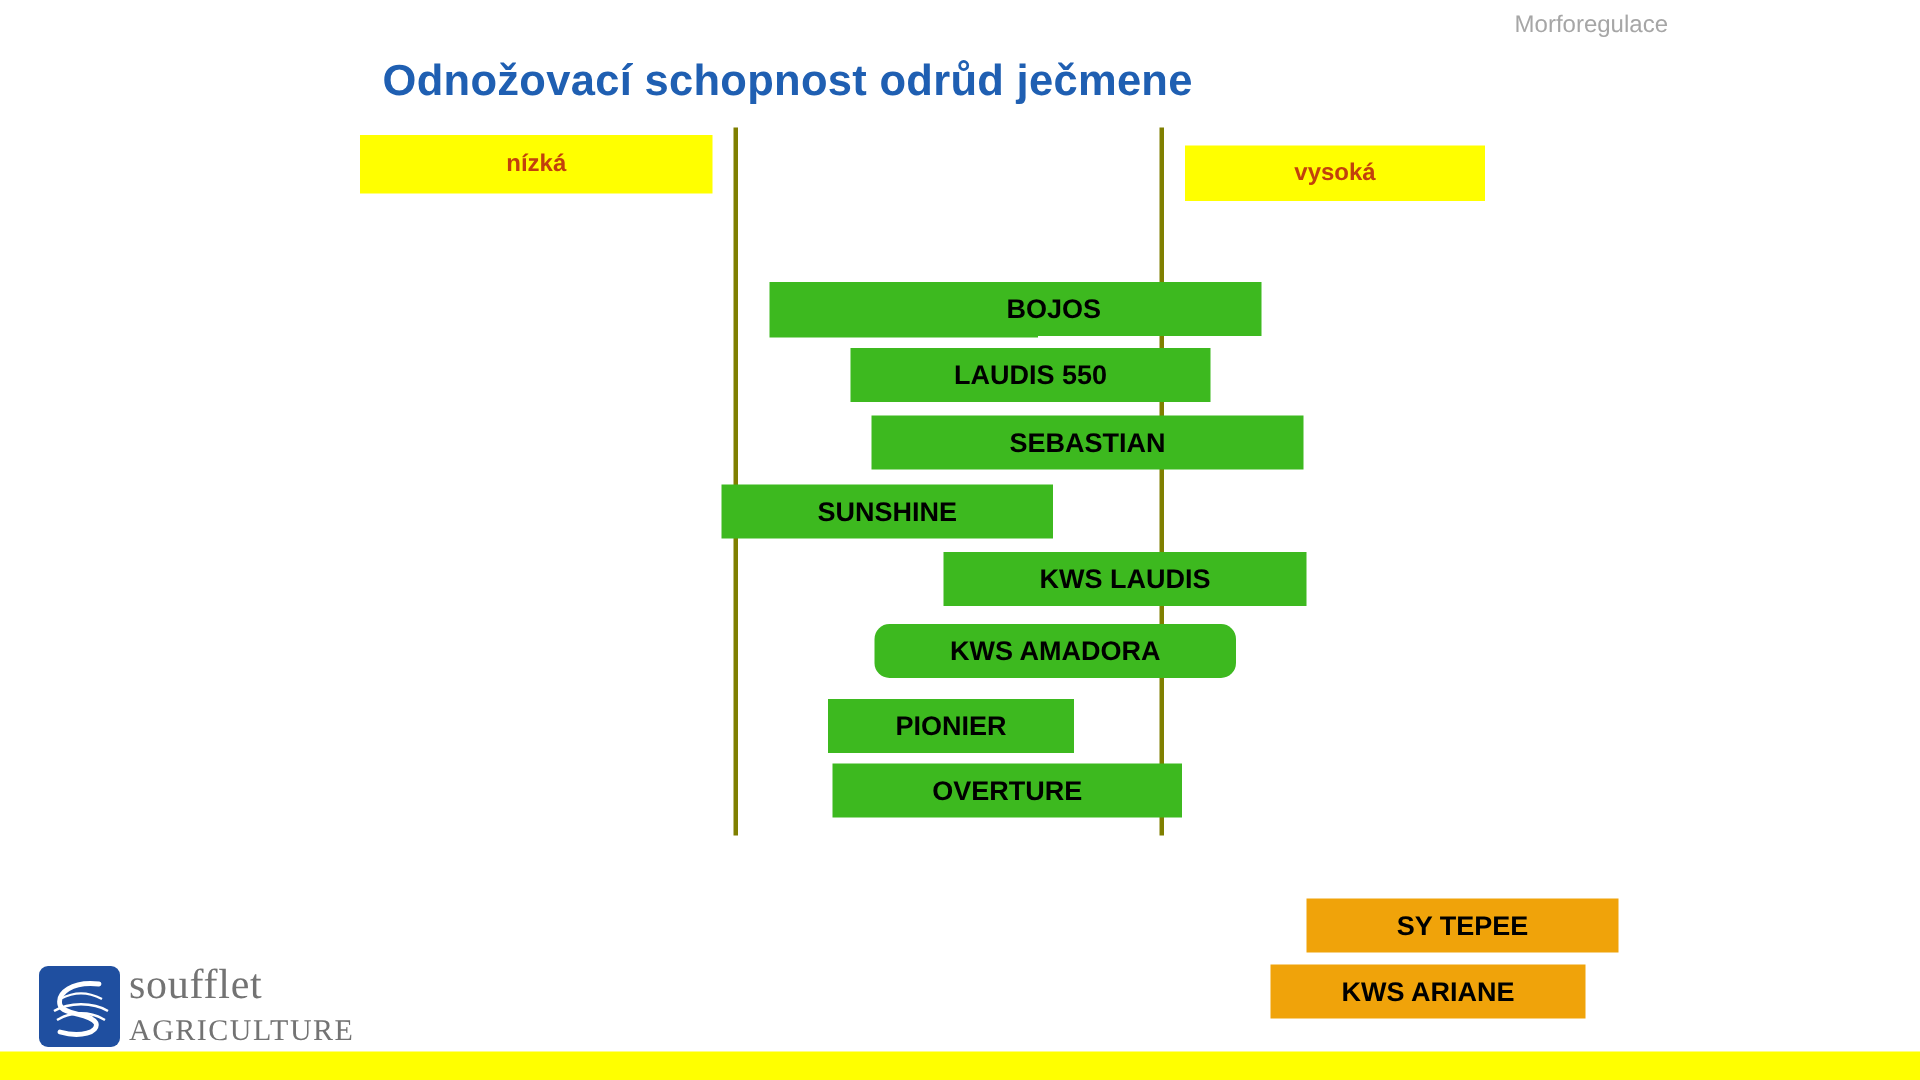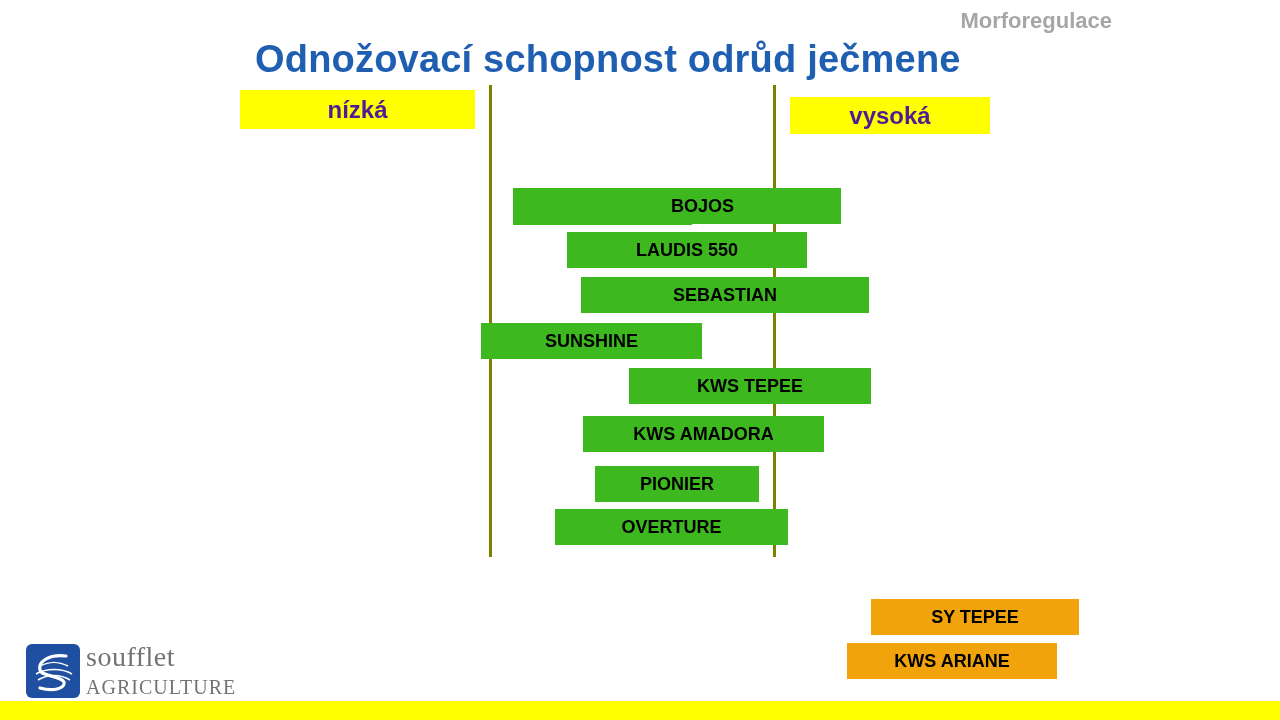--- a/index.html
+++ b/index.html
@@ -13,49 +13,49 @@
     width: 1280px;
     height: 720px;
     background: #ffffff;
     overflow: hidden;
     margin: 0 auto;
   }
   .corner-label {
     position: absolute;
     top: 8px;
     right: 168px;
-    font-size: 22px;
-    font-weight: bold;
+    font-size: 16px;
+    font-weight: normal;
     color: var(--corner-gray, #a6a6a6);
   }
   .title {
     position: absolute;
     left: 255px;
     top: 38px;
     margin: 0;
-    font-size: 38px;
+    font-size: 29px;
     font-weight: bold;
     color: var(--title-blue, #1f5fb2);
     letter-spacing: 0.2px;
   }
   .vline {
     position: absolute;
     top: 85px;
     width: 3px;
     height: 472px;
     background: var(--axis-olive, #7f7f00);
   }
   .vline-left  { left: 489px; }
   .vline-right { left: 773px; }
   .axis-label {
     position: absolute;
     background: var(--label-yellow, #ffff00);
-    color: #4c1d95;
+    color: #c2410c;
     font-weight: bold;
-    font-size: 24px;
+    font-size: 16px;
     display: flex;
     align-items: center;
     justify-content: center;
   }
   .axis-label-left {
     left: 240px;
     top: 90px;
     width: 235px;
     height: 39px;
   }
@@ -130,23 +130,23 @@
   <div class="axis-label axis-label-left">nízká</div>
 
   <div class="axis-label axis-label-right">vysoká</div>
 
   <div id="bars-layer">
       <div class="bar green" style="left: 513px; top: 143px; width: 179px; height: 37px; margin-top: 45px;">MALZ</div>
       <div class="bar green" style="left: 516px; top: 188px; width: 277px; height: 36px; padding-left: 48px;">BOJOS</div>
       <div class="bar green" style="left: 567px; top: 232px; width: 240px; height: 36px;">LAUDIS 550</div>
       <div class="bar green" style="left: 581px; top: 277px; width: 288px; height: 36px;">SEBASTIAN</div>
       <div class="bar green" style="left: 481px; top: 323px; width: 221px; height: 36px;">SUNSHINE</div>
-      <div class="bar green" style="left: 629px; top: 368px; width: 242px; height: 36px;">KWS TEPEE</div>
-      <div class="bar green" style="left: 583px; top: 416px; width: 241px; height: 36px;">KWS AMADORA</div>
-      <div class="bar green" style="left: 595px; top: 466px; width: 164px; height: 36px;">PIONIER</div>
+      <div class="bar green" style="left: 629px; top: 368px; width: 242px; height: 36px;">KWS LAUDIS</div>
+      <div class="bar green" style="left: 583px; top: 416px; width: 241px; height: 36px; border-radius: 10px;">KWS AMADORA</div>
+      <div class="bar green" style="left: 552px; top: 466px; width: 164px; height: 36px;">PIONIER</div>
       <div class="bar green" style="left: 555px; top: 509px; width: 233px; height: 36px;">OVERTURE</div>
       <div class="bar orange" style="left: 871px; top: 599px; width: 208px; height: 36px;">SY TEPEE</div>
       <div class="bar orange" style="left: 847px; top: 643px; width: 210px; height: 36px;">KWS ARIANE</div>
     </div>
 
   <div class="logo">
     <svg class="logo-mark" viewBox="0 0 54 54" xmlns="http://www.w3.org/2000/svg">
       <rect x="0" y="0" width="54" height="54" rx="6" fill="#1f4fa0"></rect>
       <path d="M40 12 C22 10, 12 18, 14 26 C16 33, 34 31, 38 38 C40 44, 28 48, 14 44" fill="none" stroke="#ffffff" stroke-width="3.2" stroke-linecap="round"></path>
       <path d="M10 30 C20 24, 36 24, 46 30" fill="none" stroke="#ffffff" stroke-width="1.6"></path>

